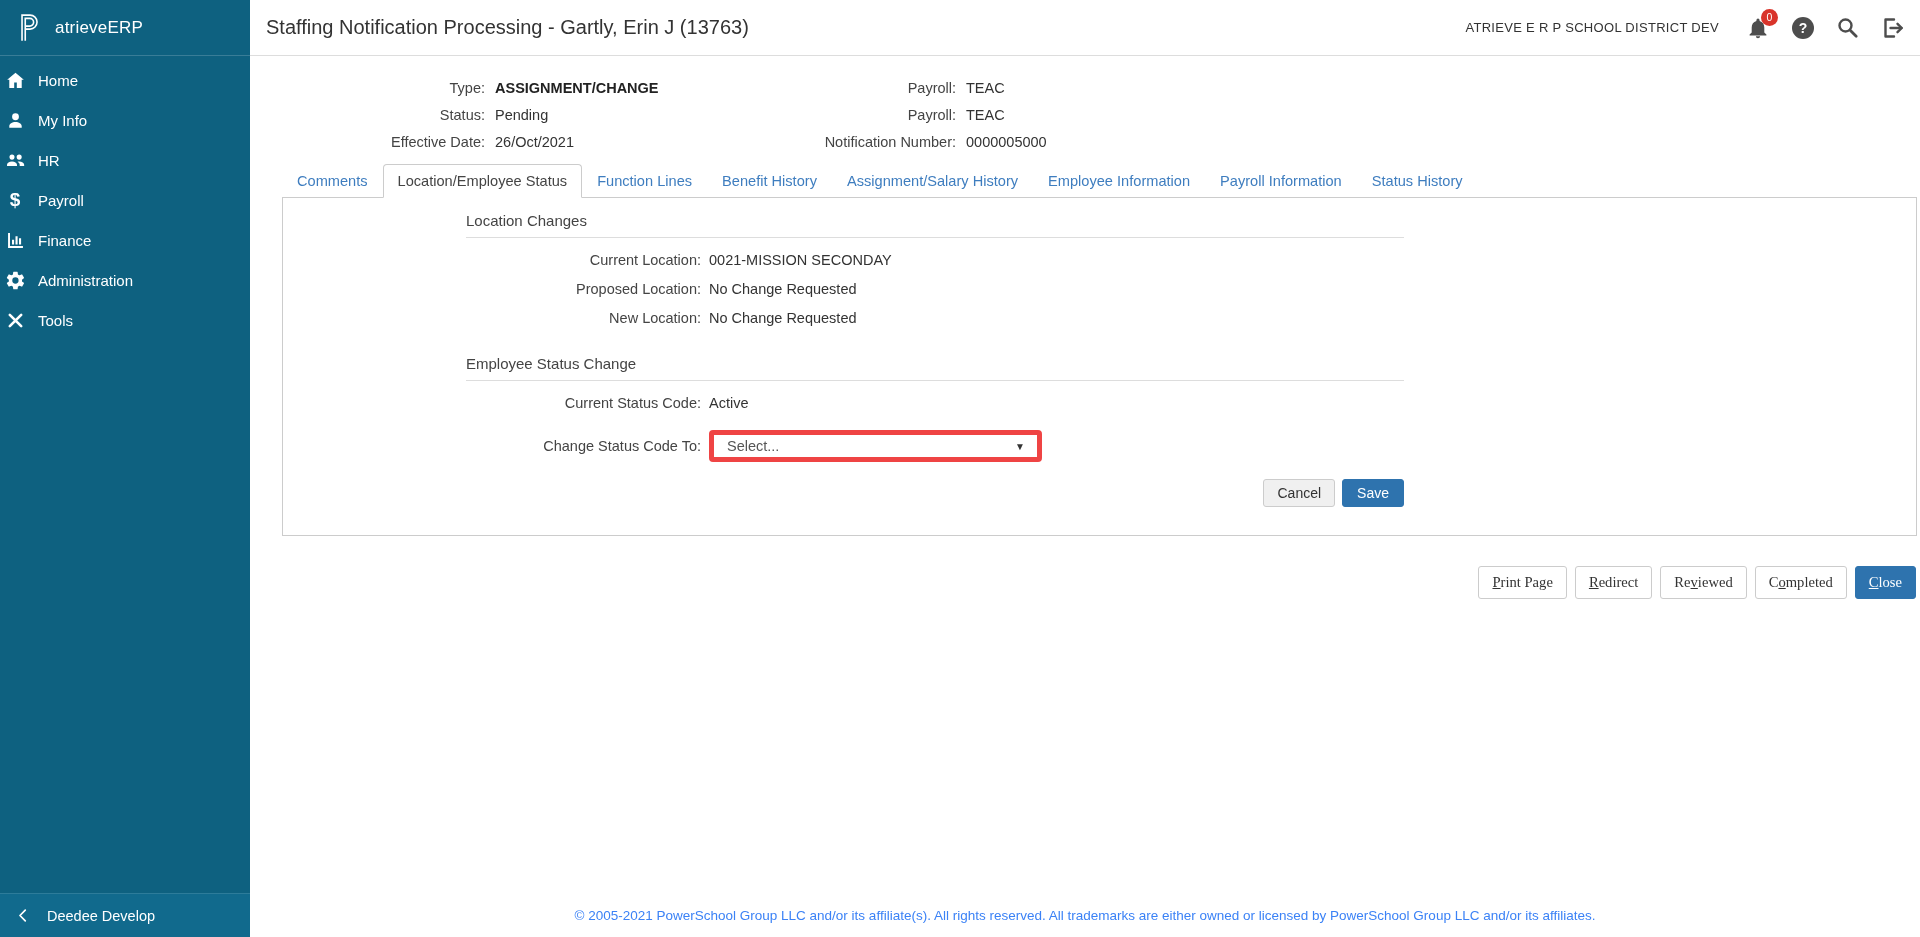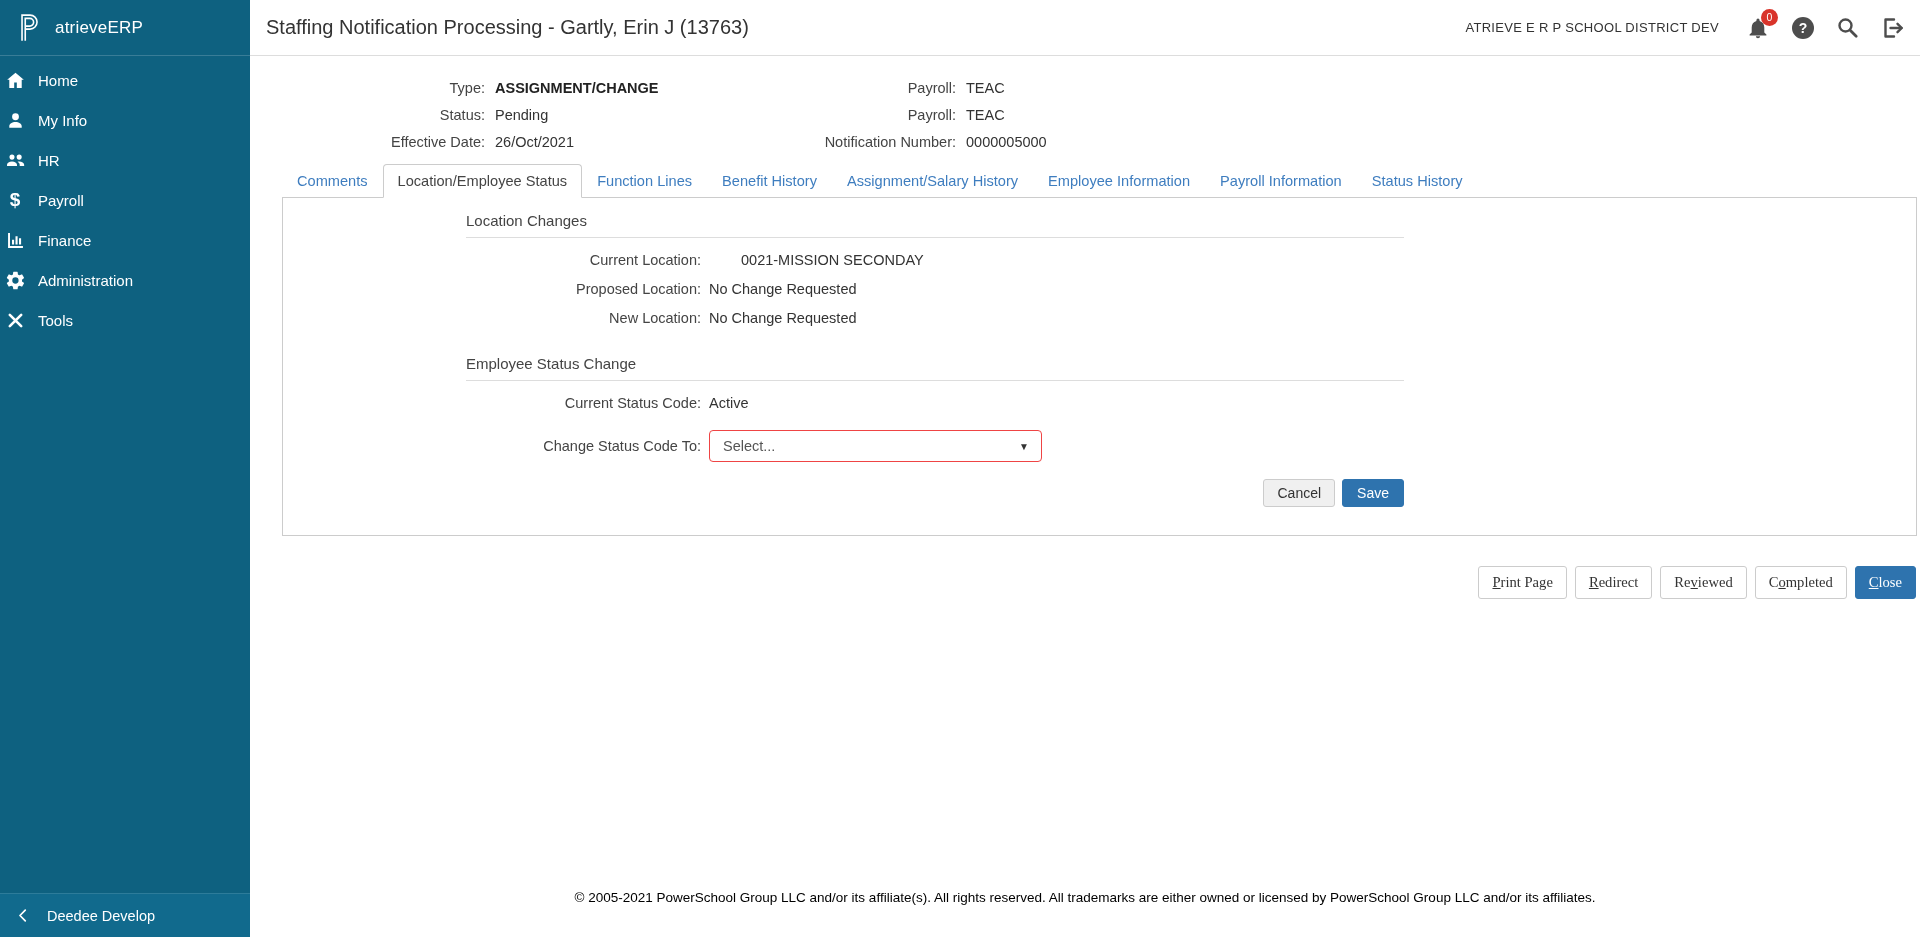--- a/index.html
+++ b/index.html
@@ -48,35 +48,35 @@
 
   
   .panel { margin:0 3px 0 32px; border:1px solid #ccc; background:#fff; height:339px; position:relative; z-index:1; }
   .section { margin-left:183px; width:938px; }
   .sec-heading { padding-top:14px; font-size:15px; color:#444; }
   .sec-divider { border:none; border-top:1px solid #ddd; margin-top:8px; }
   .frow { display:flex; align-items:center; margin-top:11px; min-height:18px; }
   .frow-label { width:235px; text-align:right; color:#444; font-size:14.5px; flex:none; }
   .frow-value { margin-left:8px; color:#333; font-size:14.5px; }
   .frow.select-row { margin-top:18px; }
-  .select-box { margin-left:8px; width:333px; height:32px; border:1px solid #ef4444; border-radius:4px; background:#fff; display:flex; align-items:center; padding:0 12px 0 13px; cursor:pointer; }
+  .select-box { margin-left:8px; width:333px; height:32px; border:5px solid #ef4444; border-radius:4px; background:#fff; display:flex; align-items:center; padding:0 12px 0 13px; cursor:pointer; }
   .select-value { color:#555; font-size:14.5px; flex:1; }
   .select-arrow { font-size:10px; color:#333; }
   .form-actions { width:938px; margin-left:183px; display:flex; justify-content:flex-end; gap:7px; margin-top:17px; }
   .btn { font-family:inherit; font-size:14px; border-radius:3px; cursor:pointer; }
   .btn-cancel { padding:5px 13px; background:#f0f0f0; border:1px solid #ccc; color:#333; }
   .btn-save { padding:5px 14px; background:#2E73AE; border:1px solid #2E73AE; color:#fff; }
 
   
   .page-actions { display:flex; justify-content:flex-end; gap:8px; margin:30px 4px 0 0; }
   .pa-btn { padding:7px 13px; font-size:14.6px; background:#fff; border:1px solid #ccc; border-radius:3px; color:#333; cursor:pointer; font-family:Liberation Serif, serif; }
   .pa-btn .ak { text-decoration:underline; }
   .pa-btn.primary { background:#2E73AE; border-color:#2E73AE; color:#ffffff;text-align:center; }
 
-  .copyright { position:absolute; bottom:32px; left:0; width:100%; text-align:center; color:#000000; font-size:13.5px; }
+  .copyright { position:absolute; bottom:14px; left:0; width:100%; text-align:center; color:#3b82f6; font-size:13.5px; }
 </style>
 </head>
 <body>
 
 <div class="sidebar">
   <div class="side-logo">
     <svg class="plogo" viewBox="0 0 24 28" fill="none" stroke="#fff">
       <path d="M5.5 26V2h7.5a6.5 6.5 0 0 1 0 13H8.5" stroke-width="1.5"></path>
       <path d="M8.5 26V5h4.2a3.6 3.6 0 0 1 0 7.2H8.5" stroke-width="1.5"></path>
     </svg>
@@ -206,21 +206,21 @@
       <div class="tab">Assignment/Salary History</div>
       <div class="tab">Employee Information</div>
       <div class="tab">Payroll Information</div>
       <div class="tab">Status History</div>
     </div>
 
     <div class="panel">
       <div class="section">
         <div class="sec-heading">Location Changes</div>
         <hr class="sec-divider">
-        <div class="frow" style="margin-top:13px;gap:32px;">
+        <div class="frow" style="margin-top:13px;">
           <span class="frow-label">Current Location:</span>
           <span class="frow-value">0021-MISSION SECONDAY</span>
         </div>
         <div class="frow">
           <span class="frow-label">Proposed Location:</span>
           <span class="frow-value">No Change Requested</span>
         </div>
         <div class="frow">
           <span class="frow-label">New Location:</span>
           <span class="frow-value">No Change Requested</span>

